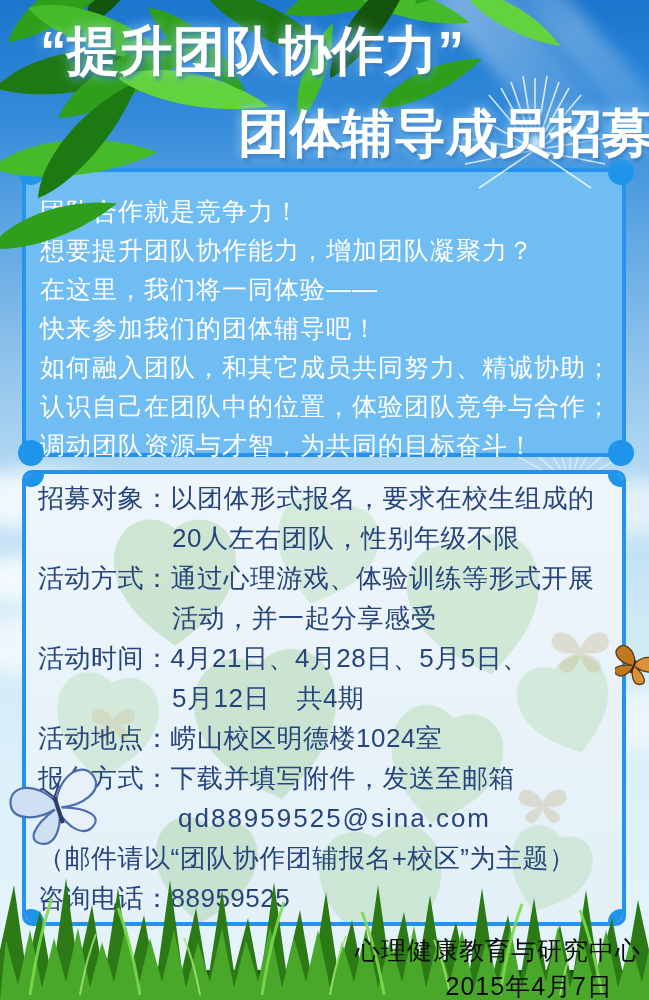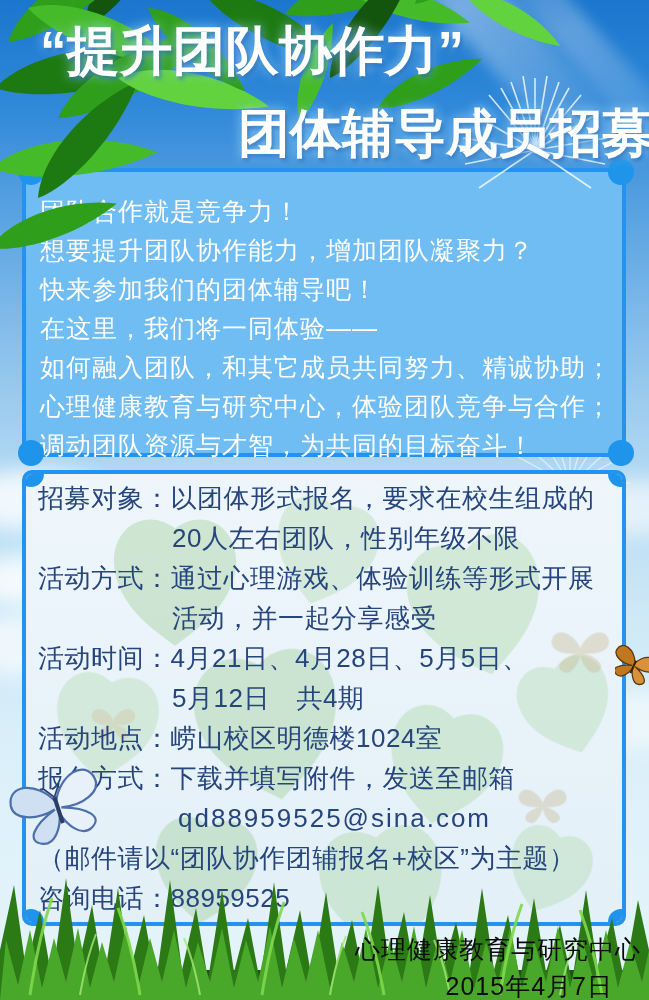--- a/index.html
+++ b/index.html
@@ -34,21 +34,21 @@
   .info-line.email{margin-left:140px;letter-spacing:2px;}
   .leaf-pattern{position:absolute;left:0;top:0;width:100%;height:100%;z-index:0;}
   
   .leaves-top{position:absolute;left:0;top:0;z-index:4;pointer-events:none;}
   .dandelion{position:absolute;z-index:4;pointer-events:none;}
   .dandelion.gap{z-index:2;}
   .grass{position:absolute;left:0;bottom:0;z-index:6;pointer-events:none;}
   .bfly{position:absolute;z-index:7;pointer-events:none;}
   
   .footer{position:absolute;right:8px;top:932px;z-index:7;text-align:right;color:#0a0a0a;}
-  .footer-org{font-size:25px;line-height:36px;letter-spacing:1px;font-family:Liberation Serif, serif;}
+  .footer-org{font-size:25px;line-height:36px;letter-spacing:1px;}
   .footer-date{font-size:25px;line-height:36px;padding-right:28px;letter-spacing:1px;}
 </style>
 </head>
 <body>
 
 <div class="poster">
 
   <div class="cloud" style="left:-40px;top:470px;width:150px;height:60px;"></div>
   <div class="cloud" style="left:-25px;top:555px;width:110px;height:50px;"></div>
   <div class="cloud" style="left:-35px;top:615px;width:130px;height:60px;opacity:.65;"></div>
@@ -125,24 +125,24 @@
   <div class="title-line t1">“提升团队协作力”</div>
   <div class="title-line t2">团体辅导成员招募</div>
 
   <div class="box intro-box">
     <span class="dot tl"></span>
     <span class="dot tr"></span>
     <span class="dot bl"></span>
     <span class="dot br"></span>
     <div class="intro-line">团队合作就是竞争力！</div>
     <div class="intro-line">想要提升团队协作能力，增加团队凝聚力？</div>
+    <div class="intro-line">在这里，我们将一同体验——</div>
     <div class="intro-line">快来参加我们的团体辅导吧！</div>
-    <div class="intro-line">在这里，我们将一同体验——</div>
     <div class="intro-line">如何融入团队，和其它成员共同努力、精诚协助；</div>
-    <div class="intro-line">心理健康教育与研究中心，体验团队竞争与合作；</div>
+    <div class="intro-line">认识自己在团队中的位置，体验团队竞争与合作；</div>
     <div class="intro-line">调动团队资源与才智，为共同的目标奋斗！</div>
   </div>
 
   <div class="box info-box">
     <span class="dot tl"></span>
     <span class="dot tr"></span>
     <span class="dot bl"></span>
     <span class="dot br"></span>
     <svg class="leaf-pattern" viewBox="0 0 600 450" preserveAspectRatio="none">
       <defs>

